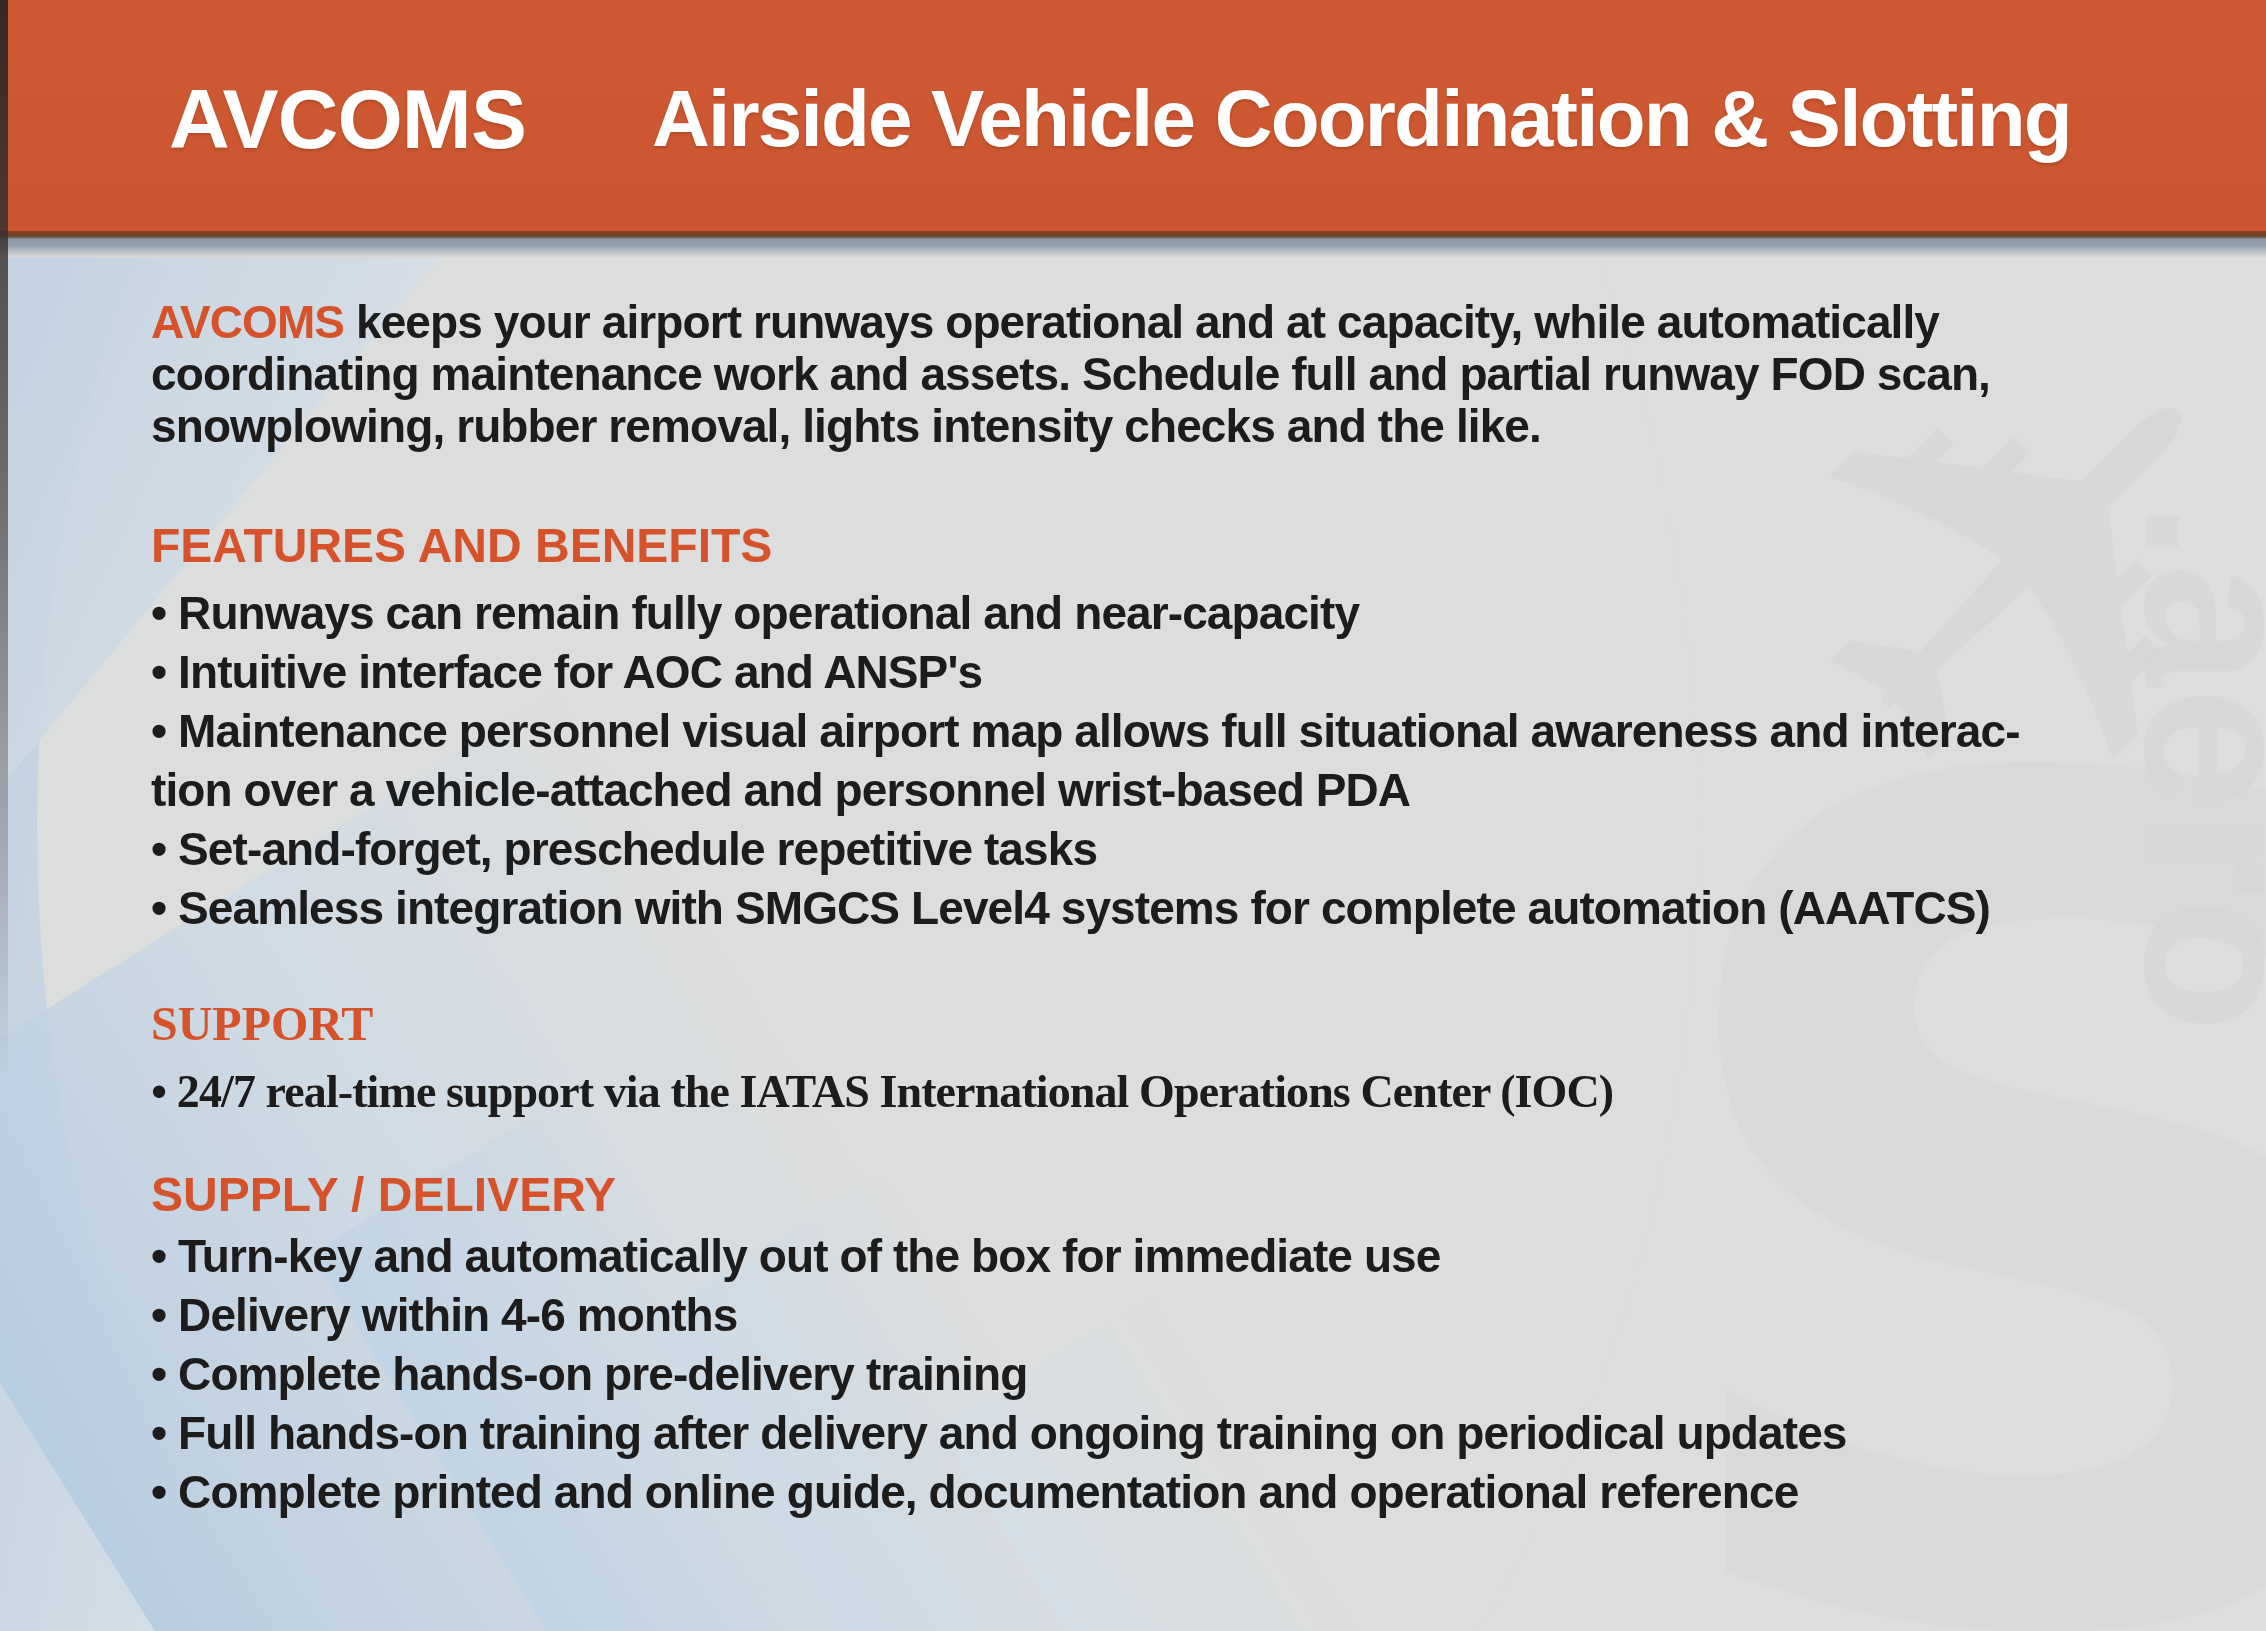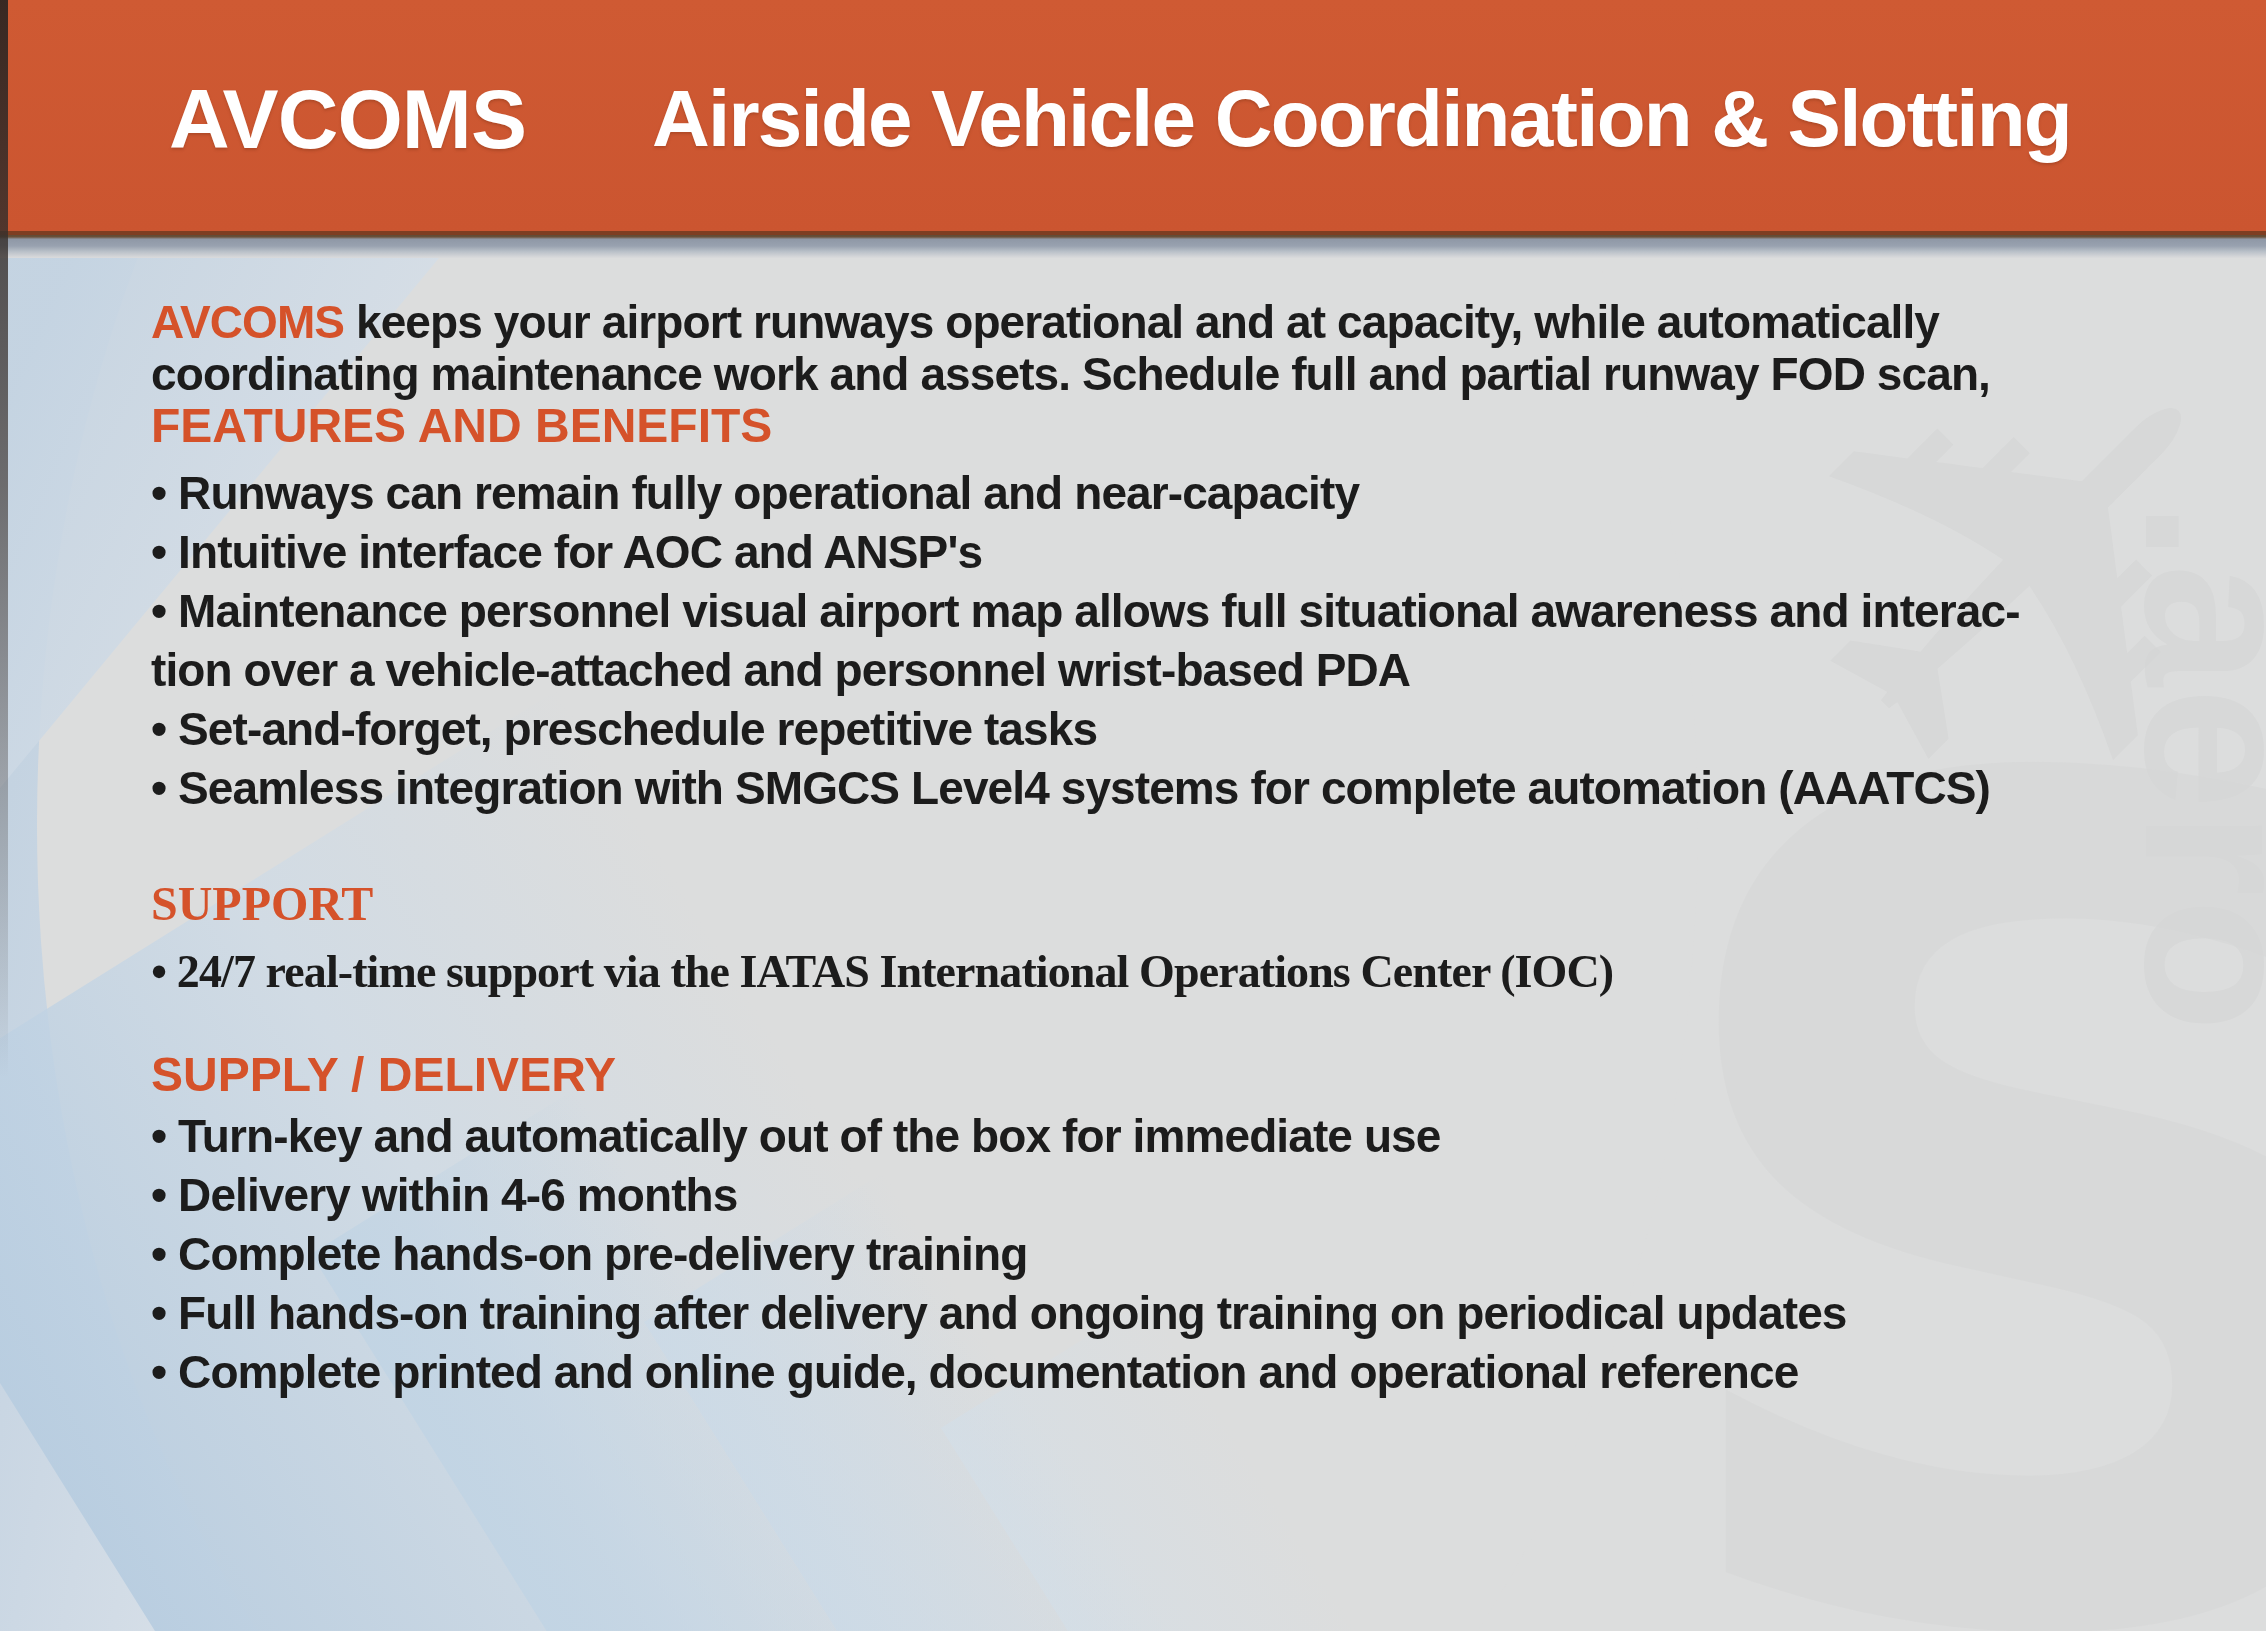--- a/index.html
+++ b/index.html
@@ -115,21 +115,21 @@
     font-weight:bold;font-size:46px;letter-spacing:-0.9px;
   }
   .intro .line{white-space:nowrap;line-height:52px;}
   .accent{color:var(--accent,#d5522a);}
   .section{margin:0;}
   .section .heading{
     color:var(--accent,#d5522a);font-size:48px;letter-spacing:0;
     white-space:nowrap;line-height:51px;
   }
   .section .line{white-space:nowrap;line-height:59px;}
-  .sec-0{}  .sec-0 .heading{margin-bottom:12.8px;}
+  .sec-0{margin-top:68px;}  .sec-0 .heading{margin-bottom:12.8px;}
   .sec-1{margin-top:60px;font-family:Liberation Serif, serif;}  .sec-1 .heading{margin-bottom:12.8px;}
   .sec-2{margin-top:48px;}  .sec-2 .heading{margin-bottom:7.3px;}
 </style>
 </head>
 <body>
 
 <div id="page">
 
   <div class="header">
     <span class="product">AVCOMS</span>
@@ -149,20 +149,21 @@
       <div class="wm-plane">✈</div>
       <div class="wm-aero">.aero</div>
       <div class="wm-s">S</div>
     </div>
   </div>
 
   <div class="content">
     <div class="intro">
       <div class="line"><span class="accent">AVCOMS</span><span> keeps your airport runways operational and at capacity, while automatically</span></div>
       <div class="line">coordinating maintenance work and assets. Schedule full and partial runway FOD scan,</div>
+      <div class="line">snowplowing, rubber removal, lights intensity checks and the like.</div>
     </div>
     <div id="sections">
         <div class="section sec-0">
           <div class="heading">FEATURES AND BENEFITS</div>
           <div class="line">• Runways can remain fully operational and near-capacity</div>
           <div class="line">• Intuitive interface for AOC and ANSP's</div>
           <div class="line">• Maintenance personnel visual airport map allows full situational awareness and interac-</div>
           <div class="line">tion over a vehicle-attached and personnel wrist-based PDA</div>
           <div class="line">• Set-and-forget, preschedule repetitive tasks</div>
           <div class="line">• Seamless integration with SMGCS Level4 systems for complete automation (AAATCS)</div>

